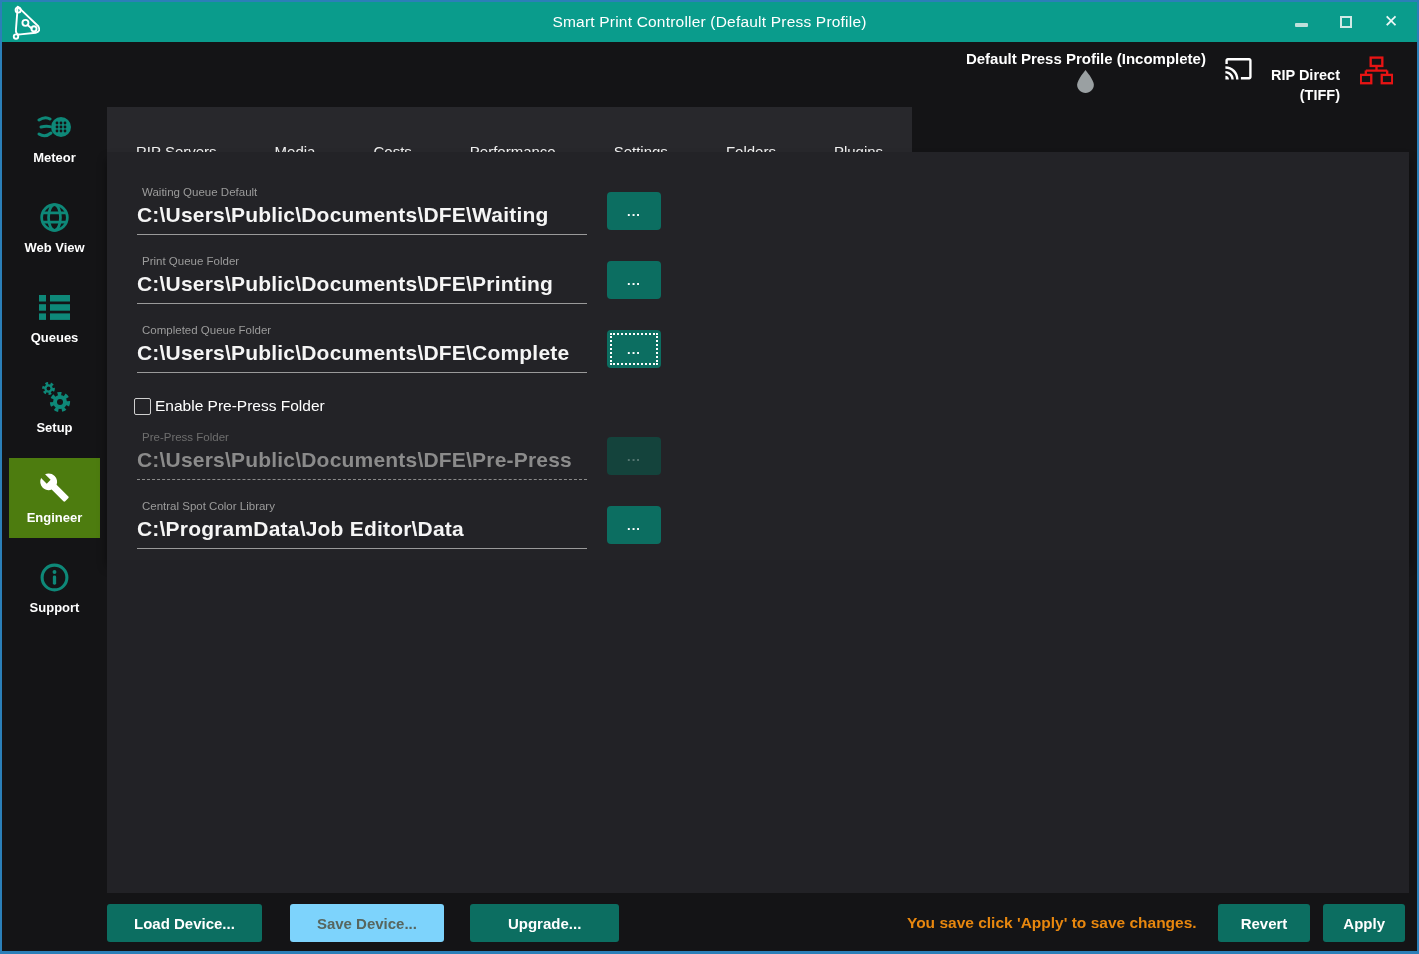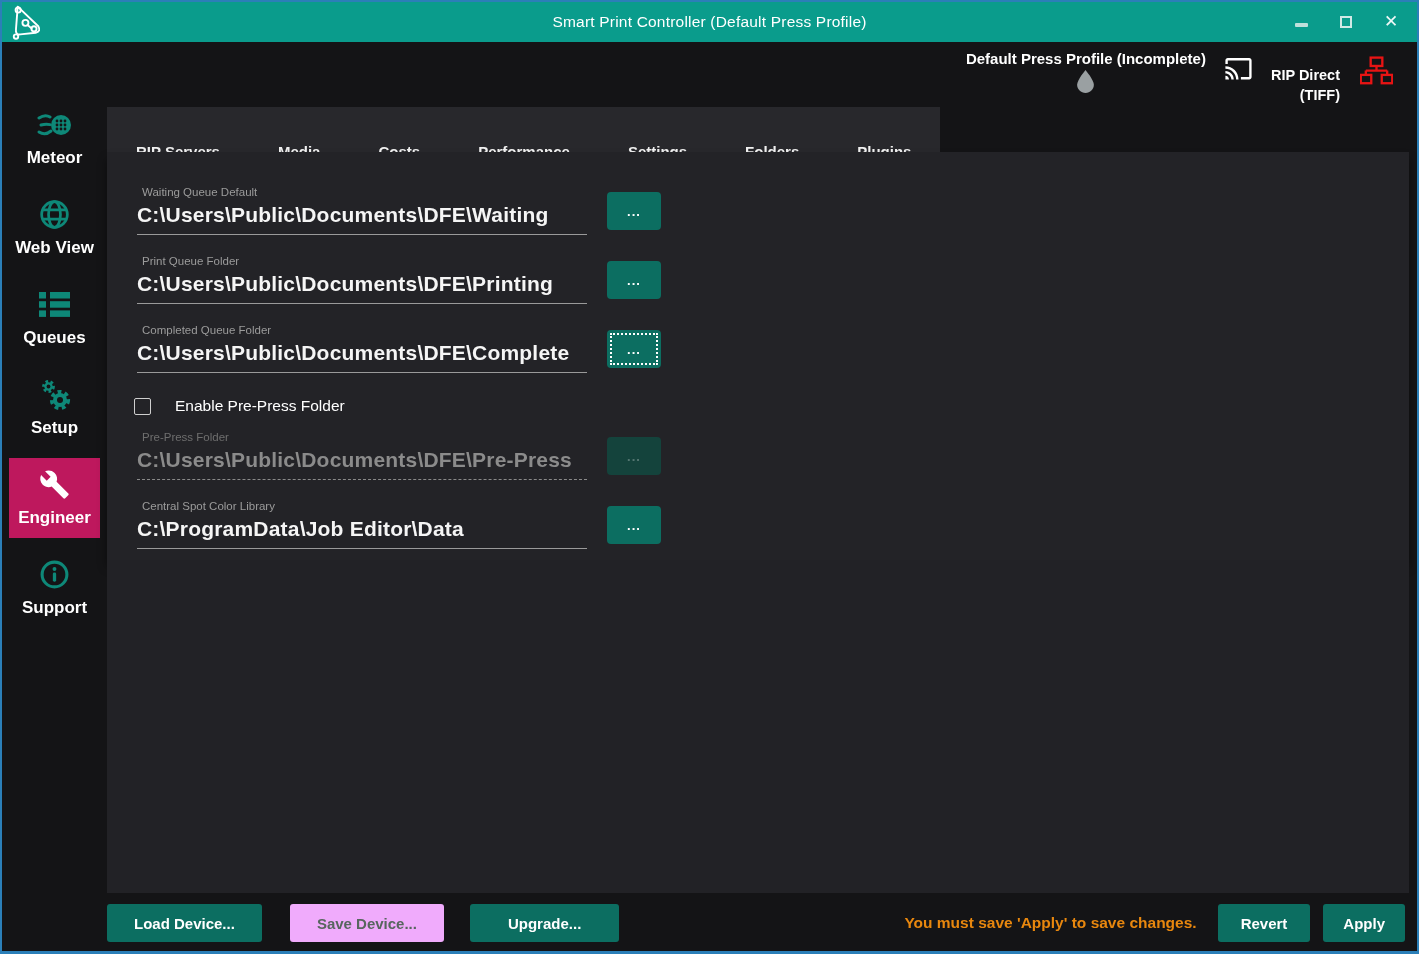--- a/index.html
+++ b/index.html
@@ -44,32 +44,32 @@
   
   .sidebar{
     position:absolute; left:0; top:40px; width:105px; bottom:0;
     padding-top:56px; display:flex; flex-direction:column; align-items:center;
   }
   .side-item{
     width:91px; height:80px; margin-bottom:10px;
     display:flex; flex-direction:column; align-items:center; justify-content:center;
     gap:7px; cursor:pointer;
   }
-  .side-item .lbl{ color:#fff; font-size:17px; font-weight:700; }
-  .side-item.active{ background:#be185d; }
+  .side-item .lbl{ color:#fff; font-size:13px; font-weight:700; }
+  .side-item.active{ background:#4d7c0f; }
   .side-icon{ height:32px; display:flex; align-items:center; justify-content:center; }
 
   
   .tabstrip{
     position:absolute; left:105px; top:105px; height:45px;
     background:#28282c; display:flex; align-items:stretch;
   }
   .tab{
     position:relative; display:flex; align-items:center;
-    padding:8px 29px; color:#f0f0f0; font-size:15px; font-weight:700; cursor:pointer; white-space:nowrap;margin-top:36px;
+    padding:8px 29px; color:#f0f0f0; font-size:15px; font-weight:400; cursor:pointer; white-space:nowrap;margin-top:36px;
   }
   .tab.active::after{
     content:""; position:absolute; left:18px; right:18px; bottom:0; height:3px; background:#12ac97;
   }
 
   
   .panel{
     position:absolute; left:105px; top:150px; width:1302px; height:408px;
     background:#232327; box-shadow:0 7px 9px rgba(0,0,0,.42);
     padding:34px 0 0 30px;
@@ -87,38 +87,38 @@
   .browse{
     width:54px; height:38px; background:#0c6e61; border:none; border-radius:4px;
     color:#fff; font-size:13px; font-weight:700; letter-spacing:1px; cursor:pointer;
   }
   .browse.focused{ outline:2px dotted #fff; outline-offset:-5px; }
   .field.disabled .f-label{ color:#6e6e6e; }
   .field.disabled .f-value{ color:#8b8b8b; }
   .field.disabled .f-col{ border-bottom:1px dashed #8a8a8a; }
   .field.disabled .browse{ background:#14433c; color:rgba(255,255,255,.28); cursor:default; }
 
-  .check-row{ display:flex; align-items:center; gap:24px; margin:24px 0 16px -3px; }
+  .check-row{ display:flex; align-items:center; gap:4px; margin:24px 0 16px -3px; }
   .checkbox{
     width:17px; height:17px; border:1.5px solid #cfcfcf; border-radius:2px;
     background:transparent; cursor:pointer;
   }
   .check-label{ color:#fff; font-size:15.5px; }
 
   
   .footer{
     position:absolute; left:105px; right:12px; top:891px; height:60px;
     display:flex; align-items:center;
   }
   .btn{
     height:38px; padding:0 24px; background:#0c6e61; border:none; border-radius:3px;
     color:#fff; font-size:15px; font-weight:700; cursor:pointer; white-space:nowrap;
   }
   .btn.load{ margin-right:28px; padding:0 27px; }
-  .btn.save{ background:#f0abfc; color:#57665f; margin-right:26px; padding:0 27px; cursor:default; }
+  .btn.save{ background:#7dd3fc; color:#57665f; margin-right:26px; padding:0 27px; cursor:default; }
   .btn.upgrade{ padding:0 38px; }
   .footer .spacer{ flex:1; }
   .warning{ color:#e8870e; font-size:15.5px; font-weight:700; margin-right:21px; white-space:nowrap; }
   .btn.revert{ margin-right:13px; padding:0 23px; }
   .btn.apply{ padding:0 20px; }
 
   svg{ display:block; }
 </style>
 </head>
 <body>
@@ -322,18 +322,18 @@
 
   </div>
 
   <div class="lower"></div>
 
   <div class="footer">
     <button class="btn load">Load Device...</button>
     <button class="btn save" aria-disabled="true">Save Device...</button>
     <button class="btn upgrade">Upgrade...</button>
     <div class="spacer"></div>
-    <div class="warning">You must save 'Apply' to save changes.</div>
+    <div class="warning">You save click 'Apply' to save changes.</div>
     <button class="btn revert">Revert</button>
     <button class="btn apply">Apply</button>
   </div>
 
 </div>
 
 </body></html>

